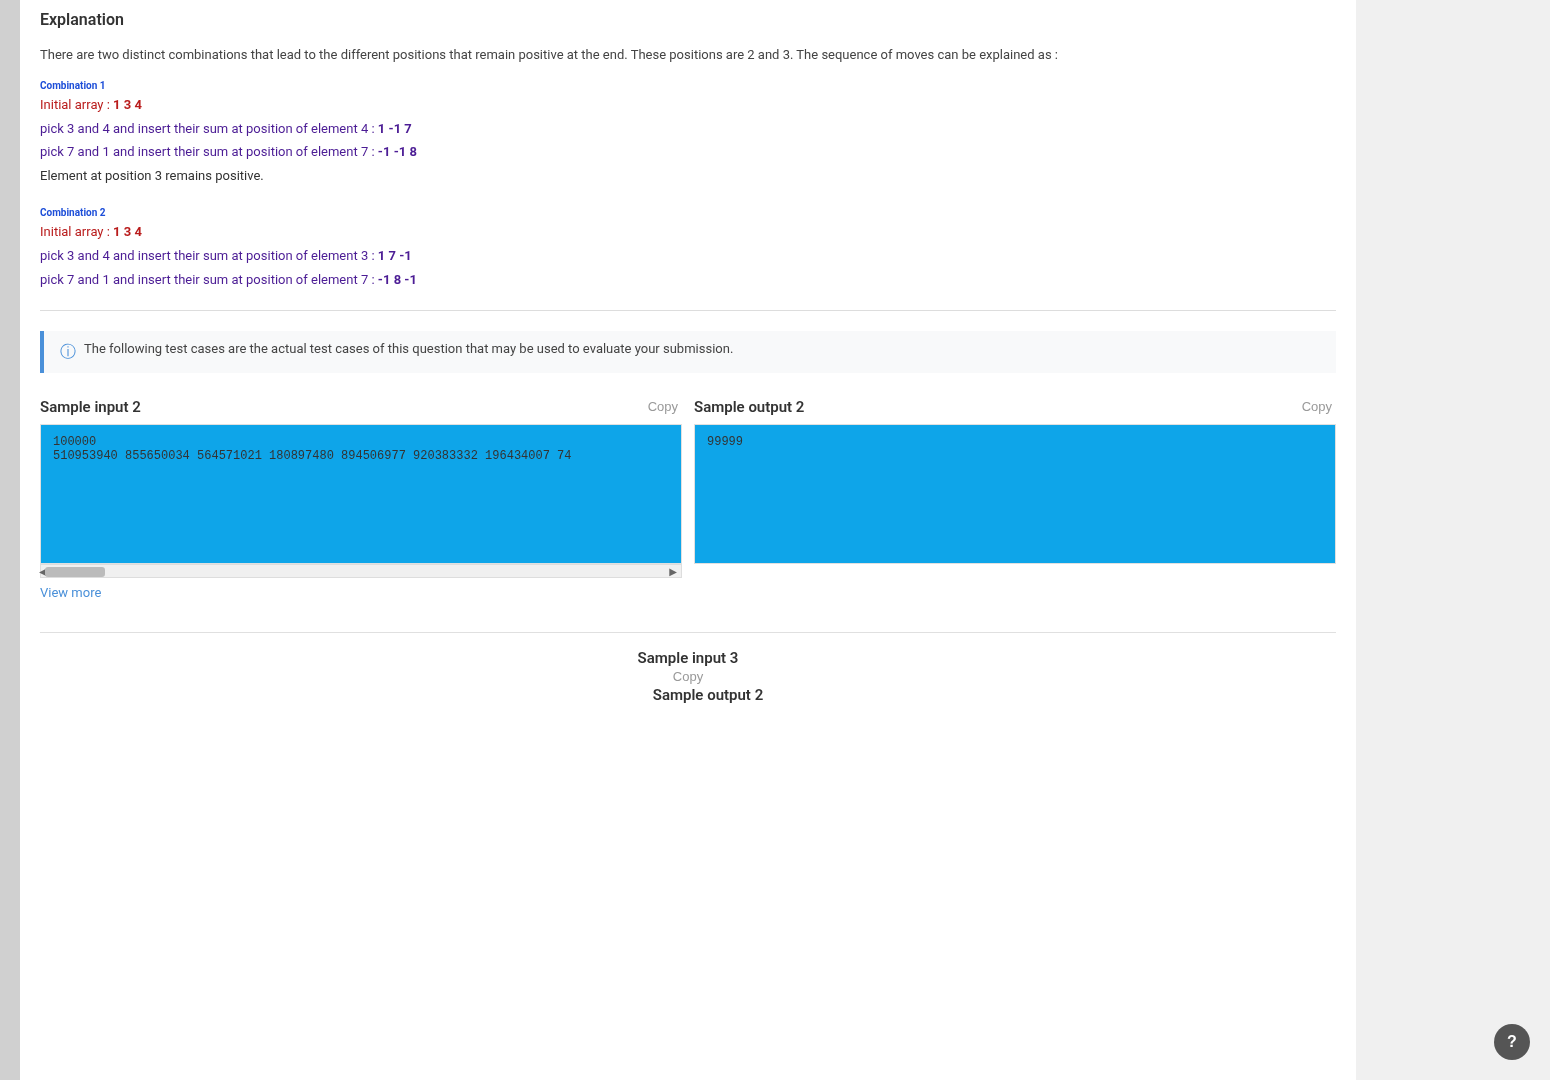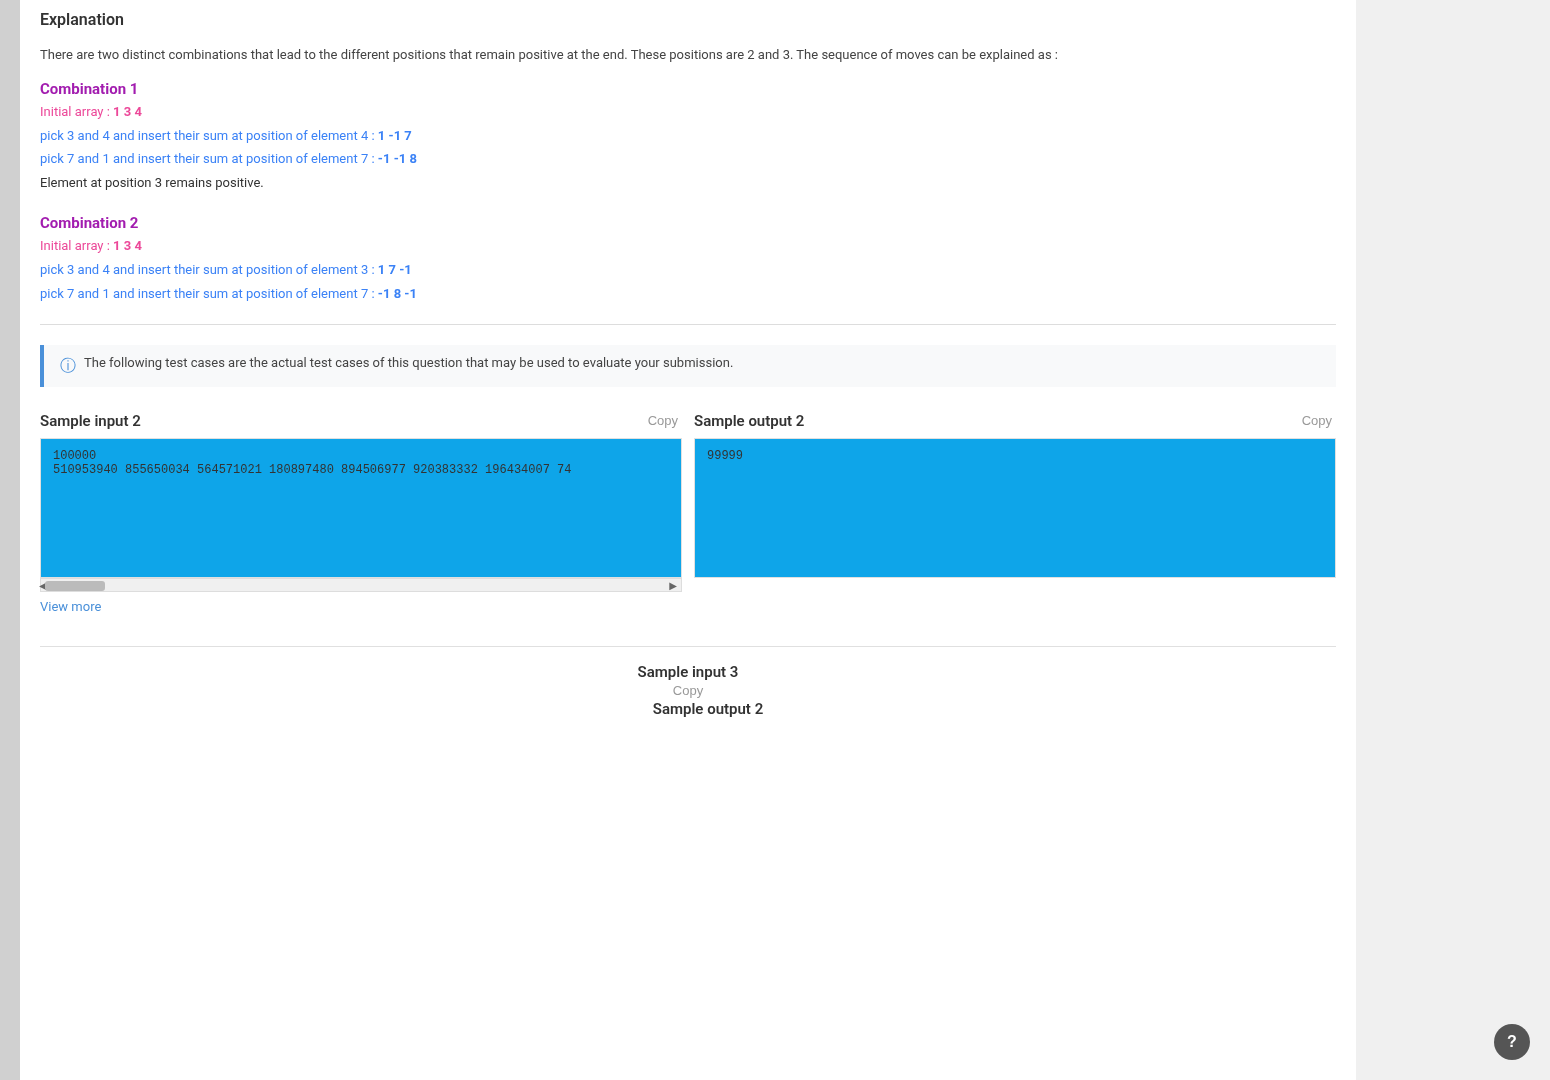--- a/index.html
+++ b/index.html
@@ -46,40 +46,40 @@
       padding-bottom: 4px;
     }
     .explanation-text {
       font-size: 13px;
       color: #444;
       line-height: 1.6;
       margin-bottom: 6px;
     }
     .combination-title {
       font-weight: 700;
-      font-size: 15px;
-      color: #a21caf;
+      font-size: 10px;
+      color: #1d4ed8;
       margin-top: 14px;
       margin-bottom: 4px;
     }
     .array-line {
       font-size: 13px;
-      color: #ec4899;
+      color: #b91c1c;
       margin-bottom: 3px;
       line-height: 1.6;
     }
     .bold-inline {
       font-weight: 700;
     }
     .array-values {
       font-weight: 700;
     }
     .step-line {
       font-size: 13px;
-      color: #3b82f6;
+      color: #4c1d95;
       margin-bottom: 3px;
       line-height: 1.6;
     }
     .element-remains {
       font-size: 13px;
       color: #333;
       margin-bottom: 3px;
       line-height: 1.6;
     }
     .combination-block {

